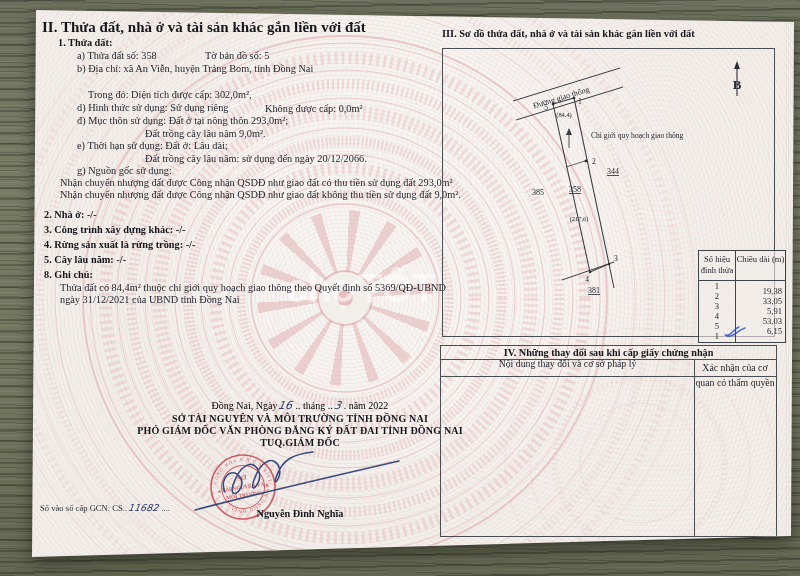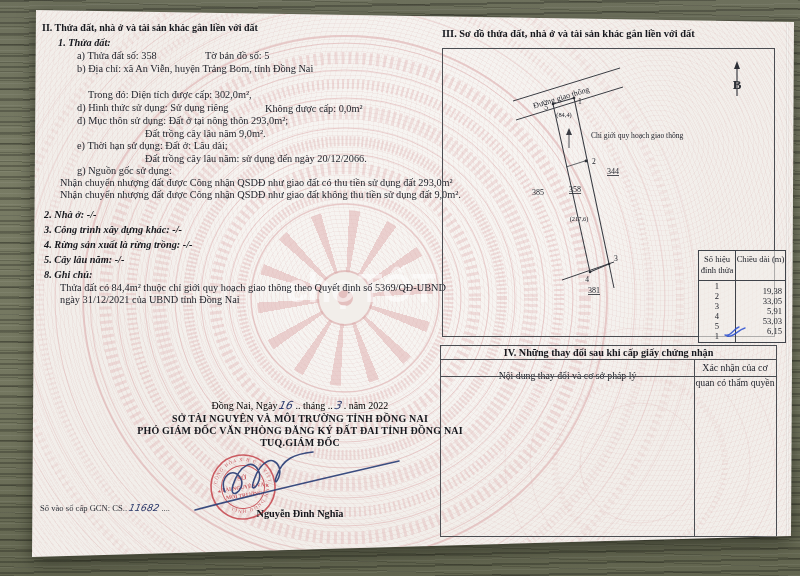--- a/index.html
+++ b/index.html
@@ -18,21 +18,21 @@
       repeating-radial-gradient(circle at 82% 25%, rgba(206,150,150,.08) 0 1px, rgba(0,0,0,0) 1px 5px),
       radial-gradient(circle at 50% 40%, rgba(255,255,255,.35) 0 30%, rgba(0,0,0,0) 60%);}
   .fold{position:absolute;left:756px;top:0;width:3px;height:550px;background:linear-gradient(90deg,rgba(0,0,0,.10),rgba(255,255,255,.35),rgba(0,0,0,.08));opacity:.8;}
   .patt{position:absolute;left:0;top:0;pointer-events:none;}
   .star{position:absolute;left:227px;top:202px;width:176px;height:176px;border-radius:50%;
     background:repeating-conic-gradient(from 3deg, rgba(224,178,178,.55) 0 7deg, rgba(0,0,0,0) 7deg 25.7deg);}
   .star-core{position:absolute;left:289px;top:264px;width:52px;height:52px;border-radius:50%;background:#f2eeea;box-shadow:0 0 0 2px rgba(216,166,166,.6);}
   .star-dot{position:absolute;left:307px;top:282px;width:16px;height:16px;border-radius:50%;background:rgba(222,172,172,.7);}
   .doc-line{position:absolute;font-size:10.3px;line-height:11px;color:#23262e;white-space:nowrap;}
   .b{font-weight:bold;color:#15171d;}
-  .ib{font-weight:bold;font-style:italic;color:#15171d;}
+  .ib{font-weight:bold;color:#15171d;}
   .sub2{position:absolute;}
   .sign-block{position:absolute;left:70px;top:391px;width:400px;text-align:center;}
   .sign-block div{position:relative;}
   .hand{font-family:"DejaVu Sans",sans-serif;font-style:italic;color:#2c3a6b;font-size:11px;transform:skewX(-12deg);display:inline-block;margin:0 2px;}
   .org{font-size:10px;font-weight:bold;color:#15171d;letter-spacing:.2px;margin-top:1px;}
   .watermark{position:absolute;left:256px;top:258px;font-family:Liberation Sans, sans-serif;
     font-weight:bold;font-size:40px;color:rgba(255,255,255,.55);letter-spacing:-1px;}
   .box3{position:absolute;left:412px;top:40px;width:331px;height:287px;border:1.2px solid #4a4d52;}
   .box3-title{position:absolute;left:412px;top:20px;font-size:10.4px;font-weight:bold;color:#15171d;white-space:nowrap;}
   .vtable{position:absolute;left:668px;top:242px;width:86px;height:91px;border:1px solid #3f434a;background:rgba(242,238,234,.6);font-size:8.6px;color:#23262e;}
@@ -42,21 +42,21 @@
   .vt-body{display:flex;height:61px;}
   .vt-c1{width:36px;border-right:1px solid #3f434a;text-align:center;}
   .vt-c1 div{height:10.1px;line-height:10.1px;}
   .vt-c2{flex:1;padding-top:5px;text-align:right;}
   .vt-c2 div{height:10.1px;line-height:10.1px;padding-right:3px;}
   .penmark{position:absolute;left:694px;top:318px;}
   .box4{position:absolute;left:410px;top:337px;width:335px;height:190px;border:1.2px solid #4a4d52;font-size:9.8px;color:#23262e;}
   .box4-title{position:absolute;left:0;top:1px;width:100%;text-align:center;font-weight:bold;color:#15171d;font-size:10.2px;}
   .box4-rule1{position:absolute;left:0;top:13px;width:100%;border-top:1px solid #4a4d52;}
   .box4-div{position:absolute;left:253px;top:13px;bottom:0;border-left:1px solid #4a4d52;}
-  .box4-c1h{position:absolute;left:0;top:24px;width:253px;text-align:center;}
+  .box4-c1h{position:absolute;left:0;top:12px;width:253px;text-align:center;}
   .box4-rule2{position:absolute;left:0;top:30px;width:100%;border-top:1px solid #4a4d52;}
   .box4-c2a{position:absolute;left:253px;top:16px;width:82px;text-align:center;}
   .box4-c2b{position:absolute;left:253px;top:31px;width:82px;text-align:center;}
   .bookline{position:absolute;left:10px;top:494px;font-size:8.6px;color:#2a2d35;}
   .namesig{position:absolute;left:70px;top:500px;width:400px;text-align:center;font-weight:bold;font-size:10.3px;color:#15171d;}
   svg text{font-family:"Liberation Serif",serif;}
 </style>
 </head>
 <body>
 
@@ -90,21 +90,21 @@
         <circle cx="610" cy="455" r="110" stroke-width="1" opacity=".22"></circle>
         <circle cx="610" cy="455" r="135" stroke-width="1" opacity=".18"></circle>
       </g>
     </svg>
     <div class="star"></div>
     <div class="star-core"></div>
     <div class="star-dot"></div>
 
     <div class="watermark">chợTỐT</div>
 
-    <div class="doc-line b" style="left:12px;top:14px;font-size:10px;">II. Thửa đất, nhà ở và tài sản khác gắn liền với đất</div>
+    <div class="doc-line b" style="left:12px;top:14px;font-size:15px;">II. Thửa đất, nhà ở và tài sản khác gắn liền với đất</div>
     <div class="doc-line ib" style="left:28px;top:29px;">1. Thửa đất:</div>
 
     <div class="doc-line" style="left:47px;top:42px;">
       <span>a) Thửa đất số:  358</span>
       <span class="sub2" style="left:128px;">Tờ bản đồ số:   5</span>
     </div>
     <div class="doc-line" style="left:47px;top:55px;">b) Địa chỉ: xã An Viễn, huyện Trảng Bom, tỉnh Đồng Nai</div>
     <div class="doc-line" style="left:58px;top:81px;">
       <span>Trong đó: Diện tích được cấp: 302,0m²,</span>
       <span class="sub2" style="left:177px;margin-top:14px;">Không được cấp: 0,0m²</span>

